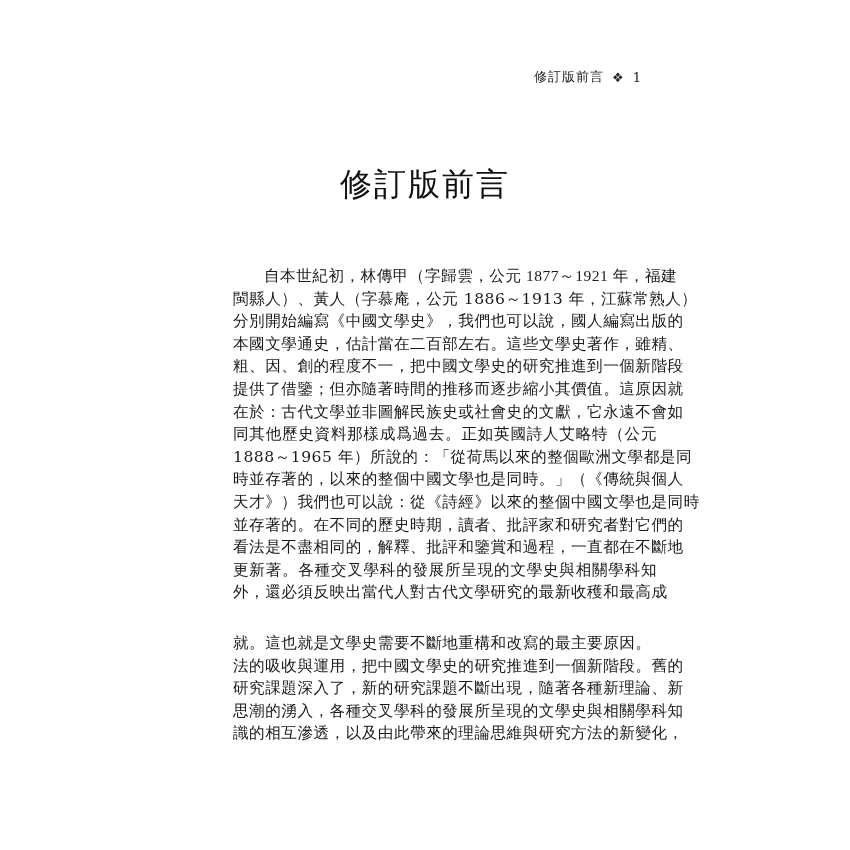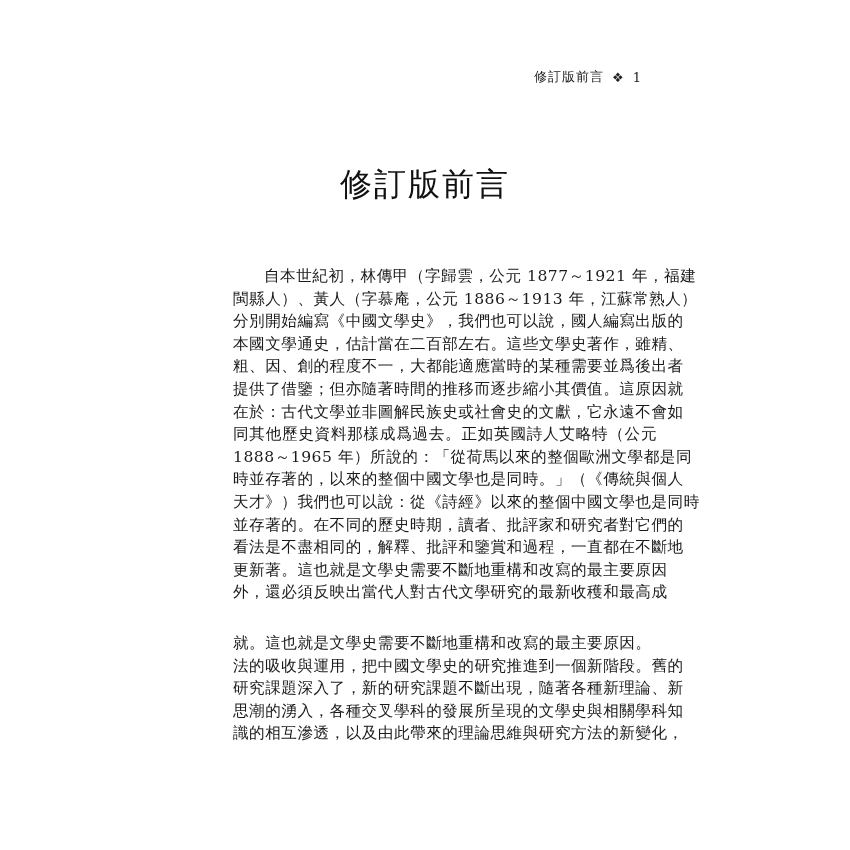--- a/index.html
+++ b/index.html
@@ -8,49 +8,49 @@
   .running-head { position:absolute; top:68px; right:208px; font-size:13px;
                   display:flex; align-items:center; gap:8px; color:#222; letter-spacing:1px; }
   .running-head .ornament { font-size:13px; line-height:1; }
   .title { position:absolute; top:163px; left:0; width:850px; text-align:center;
            font-family:"DejaVu Sans", "Liberation Sans", sans-serif;
            font-size:32px; font-weight:normal; letter-spacing:2px; color:#111; }
   .body-text { position:absolute; top:265px; left:233px; width:424px; }
   .line { height:22.6px; line-height:22.6px; font-size:15.6px; white-space:nowrap;
           text-align:justify; text-align-last:justify; letter-spacing:0.5px; }
   .line.last { text-align-last:left;margin-top:28px; }
-  .line.indent { padding-left:31px; }
+  .line.indent { padding-left:31px;font-family:Liberation Serif, serif; }
 </style>
 </head>
 <body>
 
 <div class="running-head">
   <span>修訂版前言</span>
   <span class="ornament">❖</span>
   <span>1</span>
 </div>
 
 <h1 class="title" style="margin:0;">修訂版前言</h1>
 
 <div class="body-text">
   <div>
     <div class="line indent">自本世紀初，林傳甲（字歸雲，公元 1877～1921 年，福建</div>
     <div class="line">閩縣人）、黃人（字慕庵，公元 1886～1913 年，江蘇常熟人）</div>
     <div class="line">分別開始編寫《中國文學史》，我們也可以說，國人編寫出版的</div>
     <div class="line">本國文學通史，估計當在二百部左右。這些文學史著作，雖精、</div>
-    <div class="line">粗、因、創的程度不一，大都能適應當時的某種需要並爲後出者</div>
+    <div class="line">粗、因、創的程度不一，把中國文學史的研究推進到一個新階段</div>
     <div class="line">提供了借鑒；但亦隨著時間的推移而逐步縮小其價值。這原因就</div>
     <div class="line">在於：古代文學並非圖解民族史或社會史的文獻，它永遠不會如</div>
     <div class="line">同其他歷史資料那樣成爲過去。正如英國詩人艾略特（公元</div>
     <div class="line">1888～1965 年）所說的：「從荷馬以來的整個歐洲文學都是同</div>
     <div class="line">時並存著的，以來的整個中國文學也是同時。」（《傳統與個人</div>
     <div class="line">天才》）我們也可以說：從《詩經》以來的整個中國文學也是同時</div>
     <div class="line">並存著的。在不同的歷史時期，讀者、批評家和研究者對它們的</div>
     <div class="line">看法是不盡相同的，解釋、批評和鑒賞和過程，一直都在不斷地</div>
-    <div class="line">更新著。這也就是文學史需要不斷地重構和改寫的最主要原因</div>
+    <div class="line">更新著。各種交叉學科的發展所呈現的文學史與相關學科知</div>
     <div class="line">外，還必須反映出當代人對古代文學研究的最新收穫和最高成</div>
     <div class="line last">就。這也就是文學史需要不斷地重構和改寫的最主要原因。</div>
   </div>
   <div>
     <div class="line">法的吸收與運用，把中國文學史的研究推進到一個新階段。舊的</div>
     <div class="line">研究課題深入了，新的研究課題不斷出現，隨著各種新理論、新</div>
     <div class="line">思潮的湧入，各種交叉學科的發展所呈現的文學史與相關學科知</div>
     <div class="line">識的相互滲透，以及由此帶來的理論思維與研究方法的新變化，</div>
   </div>
 </div>

